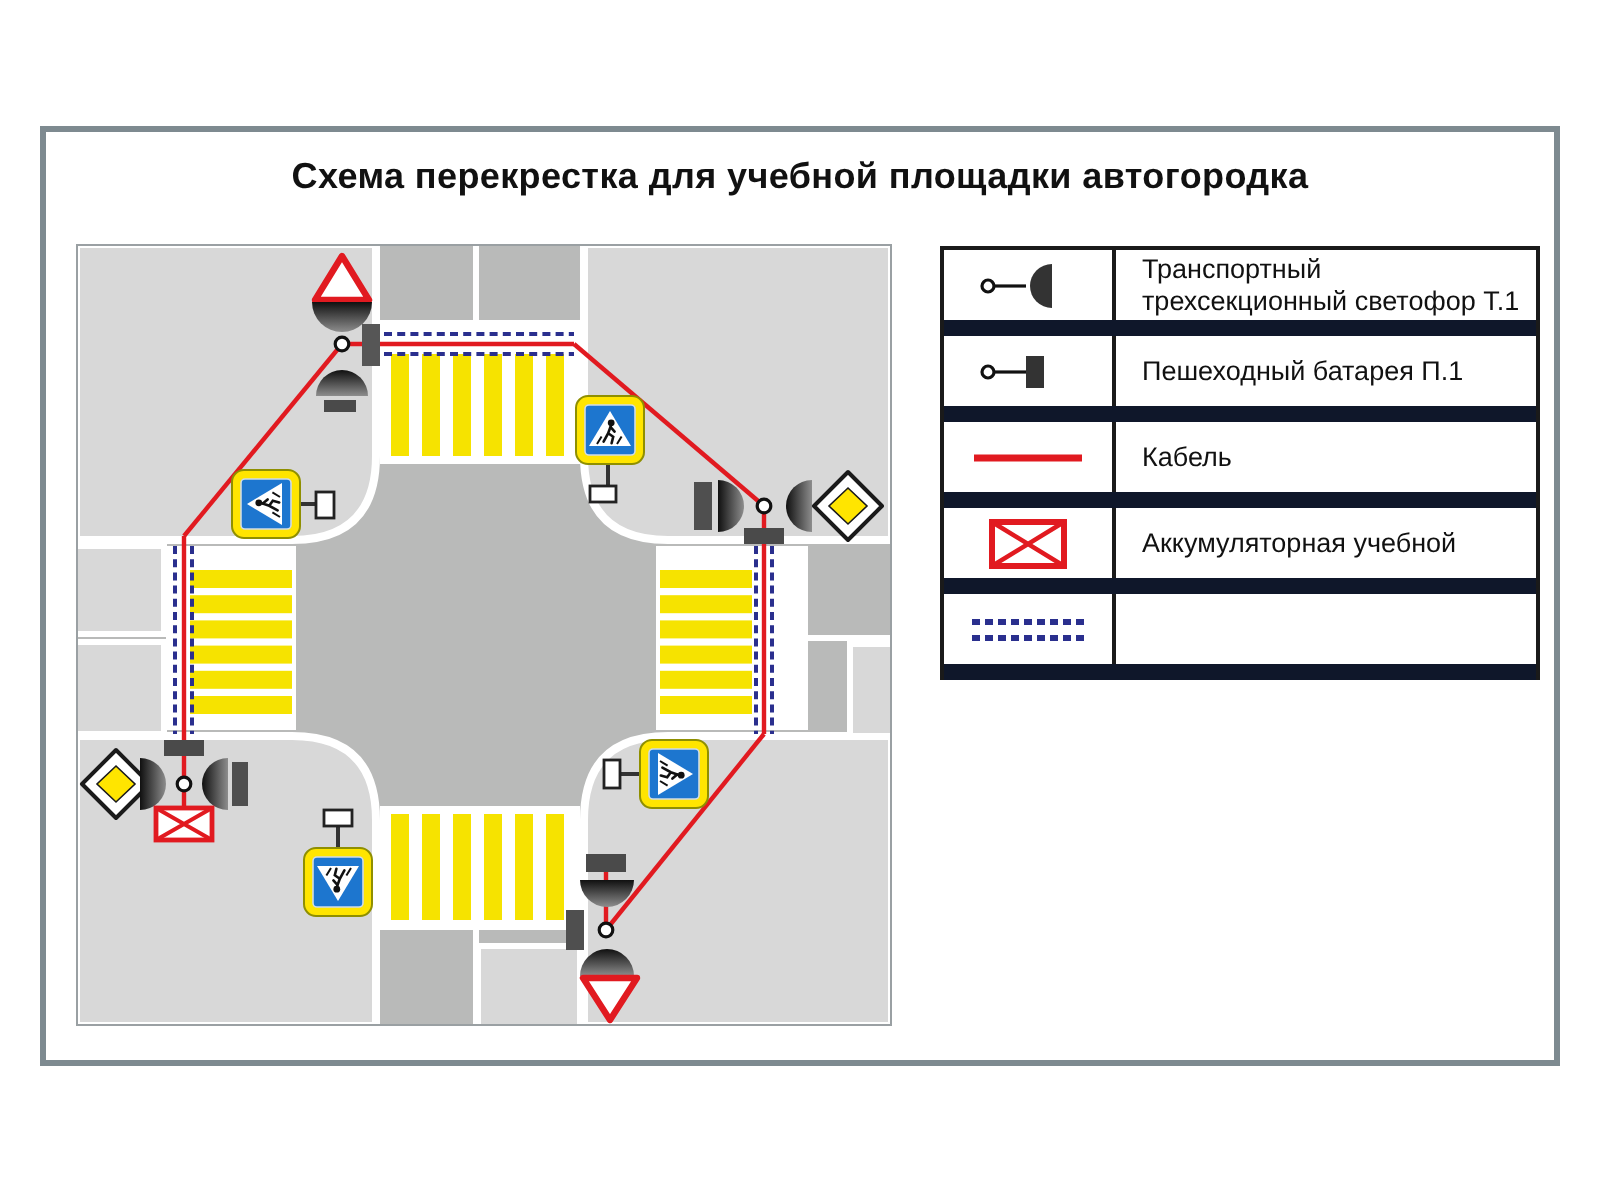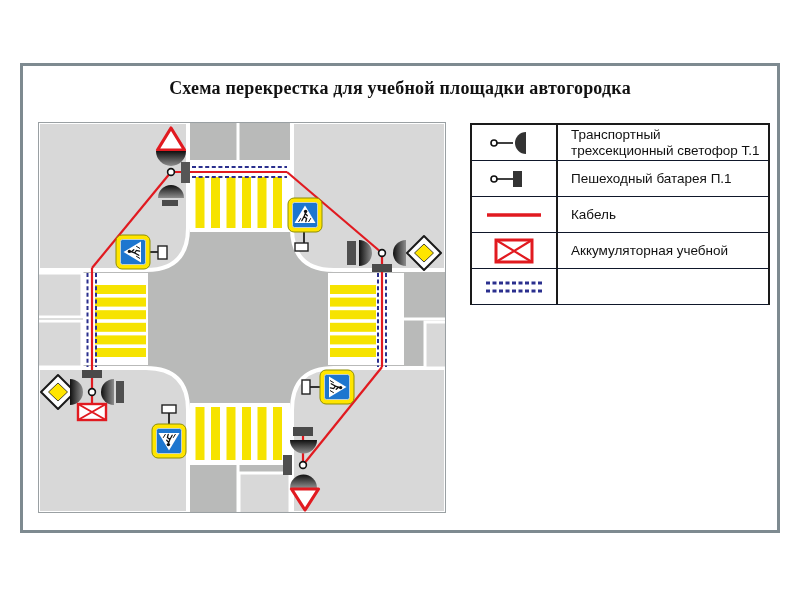--- a/index.html
+++ b/index.html
@@ -7,28 +7,28 @@
     width:800px;height:600px;position:relative;background:#fff;
     font-family:"Liberation Sans","DejaVu Sans",sans-serif;color:#111;
     overflow:hidden;
   }
   .frame{
     position:absolute;left:20px;top:63px;width:754px;height:464px;
     border:3px solid var(--frame_gray,#7e8a90);background:#fff;
   }
   .page-title{
     position:absolute;left:0;top:12px;width:100%;text-align:center;
-    font-size:18px;font-weight:bold;letter-spacing:.2px;margin:0;font-family:Liberation Serif, serif;
+    font-size:18px;font-weight:bold;letter-spacing:.2px;margin:0;
   }
   .diagram-wrap{position:absolute;left:15px;top:56px;width:408px;height:391px;}
   .legend{
     position:absolute;left:447px;top:57px;width:296px;
     border:2px solid #1a1a1a;border-bottom:none;background:#fff;
   }
-  .legend-row{display:flex;border-bottom:1px solid #0f172a;height:35px;}
+  .legend-row{display:flex;border-bottom:8px solid #0f172a;height:35px;}
   .legend-icon-cell{
     width:84px;flex:0 0 84px;border-right:2px solid #1a1a1a;
     display:flex;align-items:center;justify-content:center;
   }
   .legend-label-cell{
     flex:1;display:flex;align-items:center;padding:2px 6px 2px 13px;
     font-size:13.5px;line-height:1.15;
   }
 </style>
 </head>

